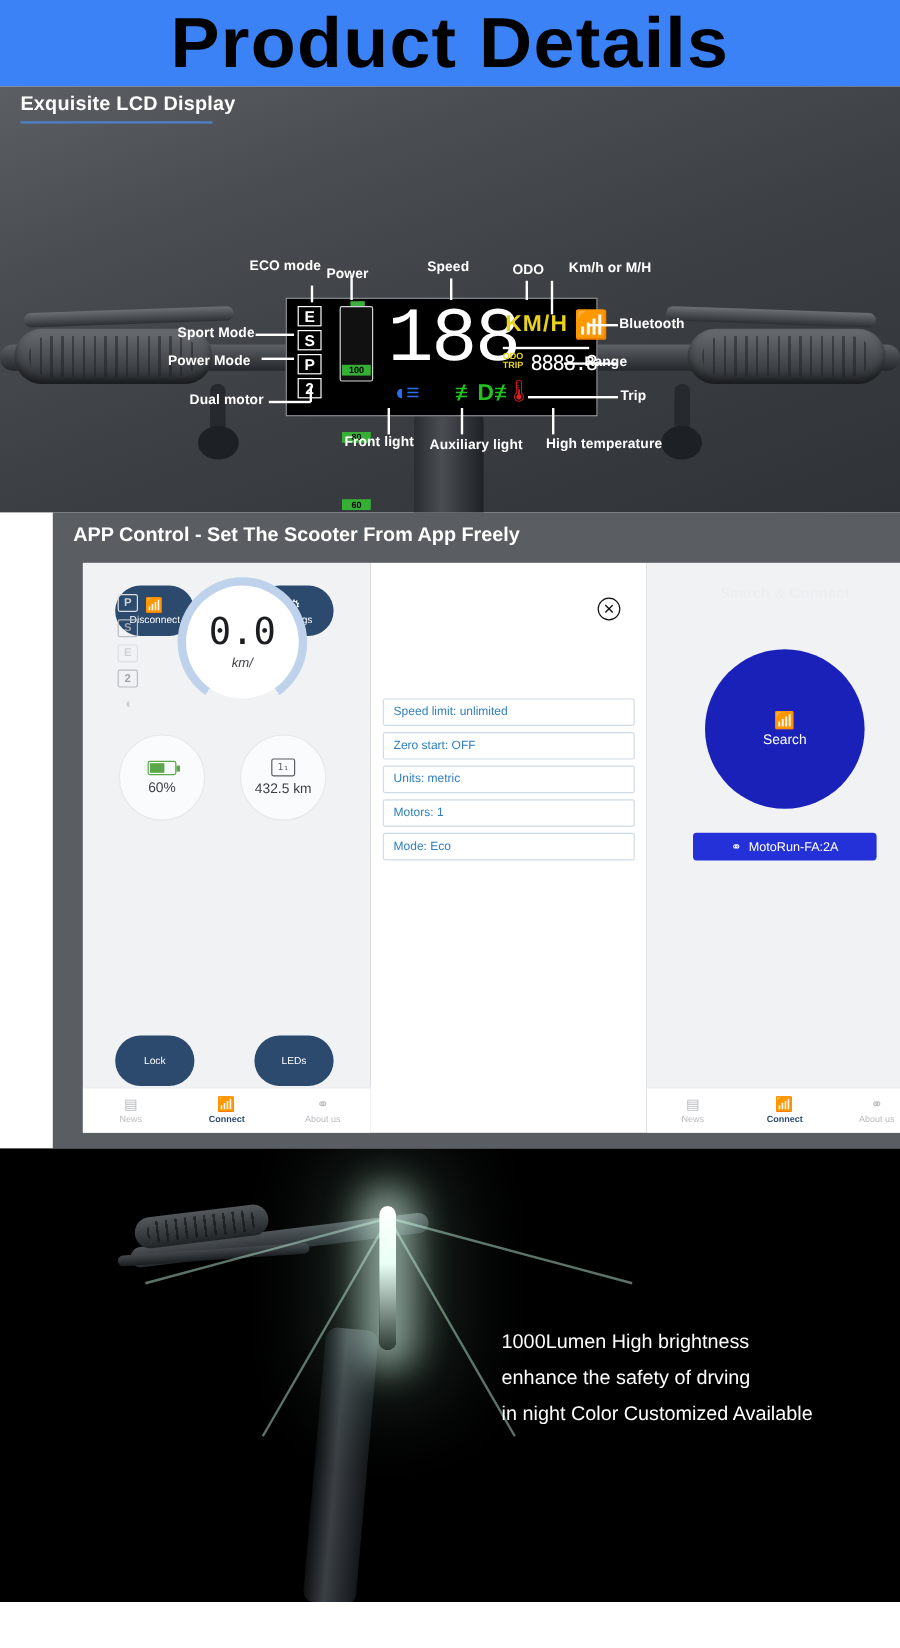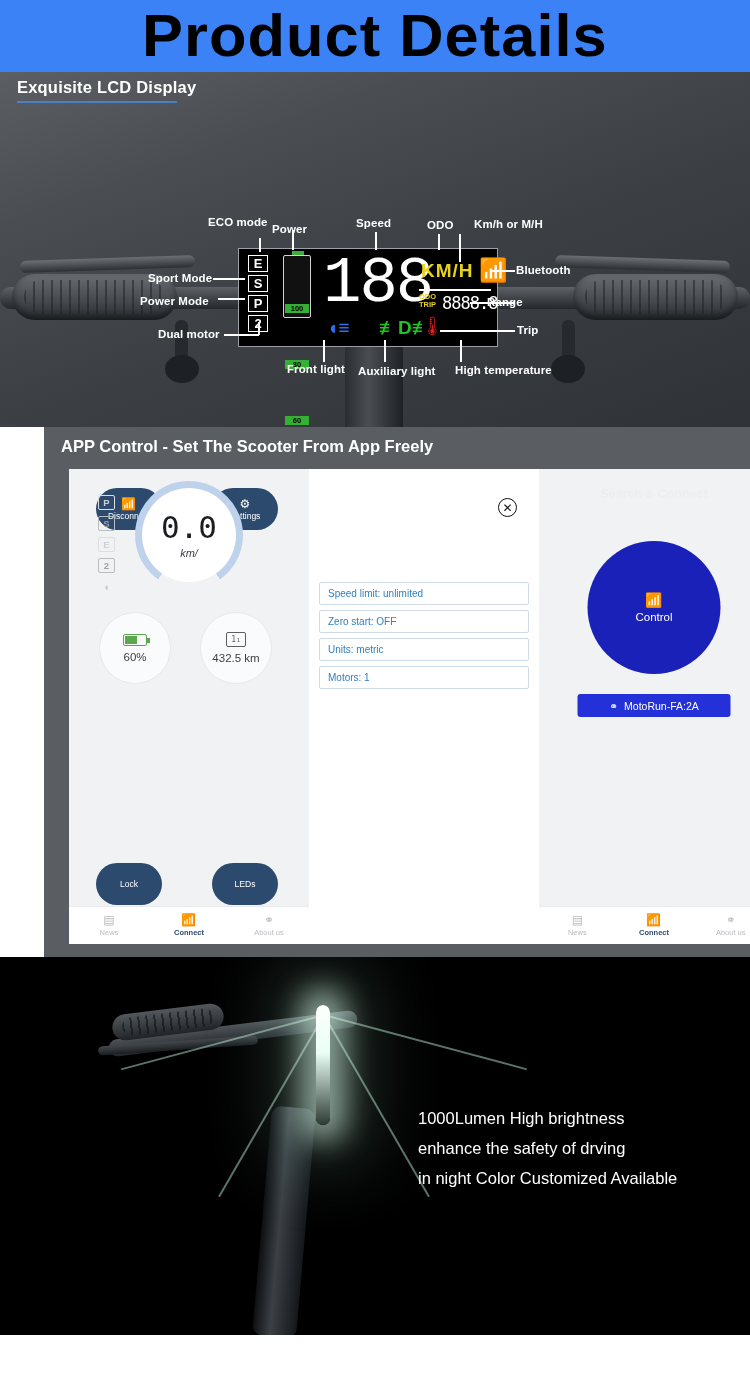--- a/index.html
+++ b/index.html
@@ -116,21 +116,21 @@
   .pill .pi { font-size:12px; line-height:12px; }
 
   .modes-col { position:absolute; left:29px; top:26px; display:flex; flex-direction:column; gap:6px; }
   .mchip {
     width:17px; height:15px; border:1.3px solid #b9bcc0; border-radius:2px; color:#9ea1a5;
     font-size:9.5px; display:flex; align-items:center; justify-content:center; font-weight:bold;
   }
   .mchip.dim { border-color:#dcdee1; color:#cfd1d4; }
   .mchip.lamp { border:none; color:#c9cbce; font-size:11px; }
 
-  .gauge { position:absolute; left:66px; top:12px; width:108px; height:108px;text-decoration:underline; }
+  .gauge { position:absolute; left:79px; top:12px; width:108px; height:108px;text-decoration:underline; }
   .gauge .ring {
     position:absolute; inset:0; border-radius:50%;
     background:conic-gradient(from 215deg, #bfd2ec 0deg 290deg, transparent 290deg 360deg);
   }
   .gauge .inner {
     position:absolute; inset:7px; border-radius:50%; background:#fff;
     display:flex; flex-direction:column; align-items:center; justify-content:center;
   }
   .gauge .val { font-family:"DejaVu Sans Mono", monospace; font-size:31px; color:#1b1d20; line-height:31px; }
   .gauge .unit { font-size:11px; font-style:italic; color:#3c3f43; margin-top:4px; }
@@ -380,28 +380,29 @@
       </div>
     </div>
 
     <div class="pane mid">
       <div class="close-x">✕</div>
       <div class="setlist">
         <div class="setrow">Speed limit: unlimited</div>
         <div class="setrow">Zero start: OFF</div>
         <div class="setrow">Units: metric</div>
         <div class="setrow">Motors: 1</div>
+        <div class="setrow">Mode: Eco</div>
       </div>
     </div>
 
     <div class="pane right">
       <div class="rhead">Search &amp; Connect</div>
       <div class="search-circle">
         <span class="si">📶</span>
-        <span class="st">Control</span>
+        <span class="st">Search</span>
       </div>
       <div class="device-btn">
         <span>⚭</span>
         <span>MotoRun-FA:2A</span>
       </div>
 
       <div class="navbar">
         <div class="navitem">
           <span class="ni">▤</span>
           <span>News</span>

